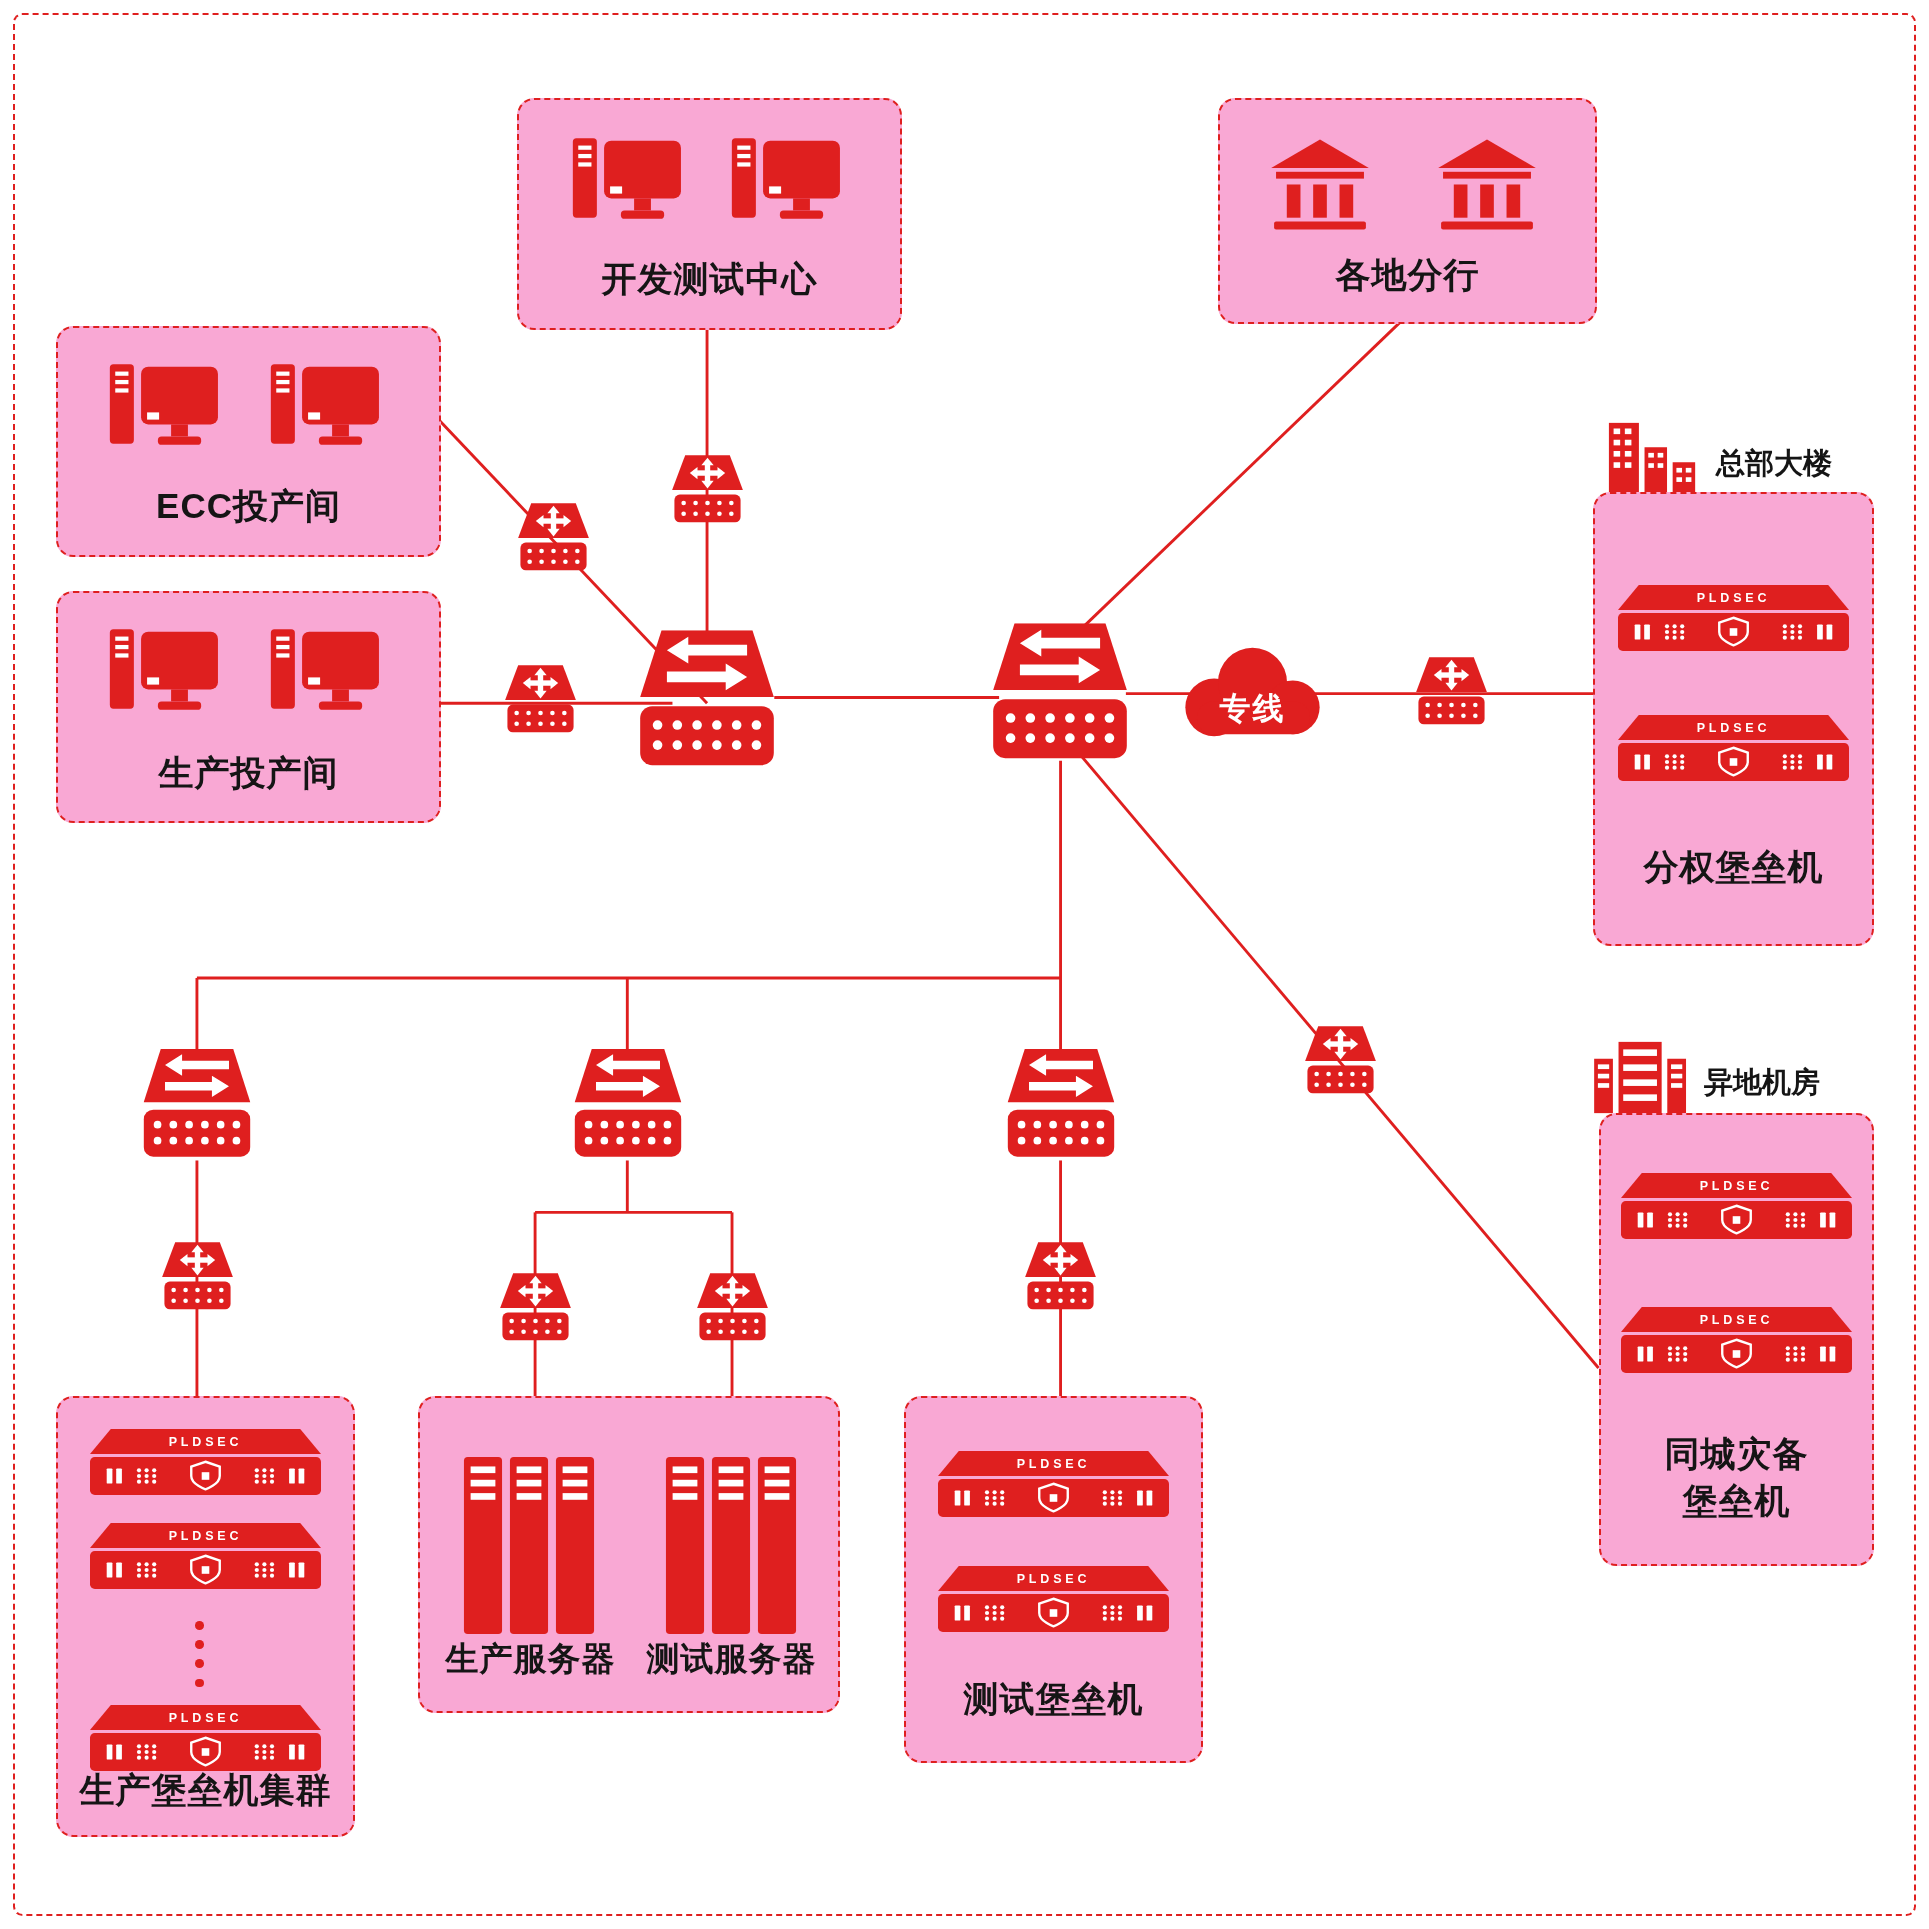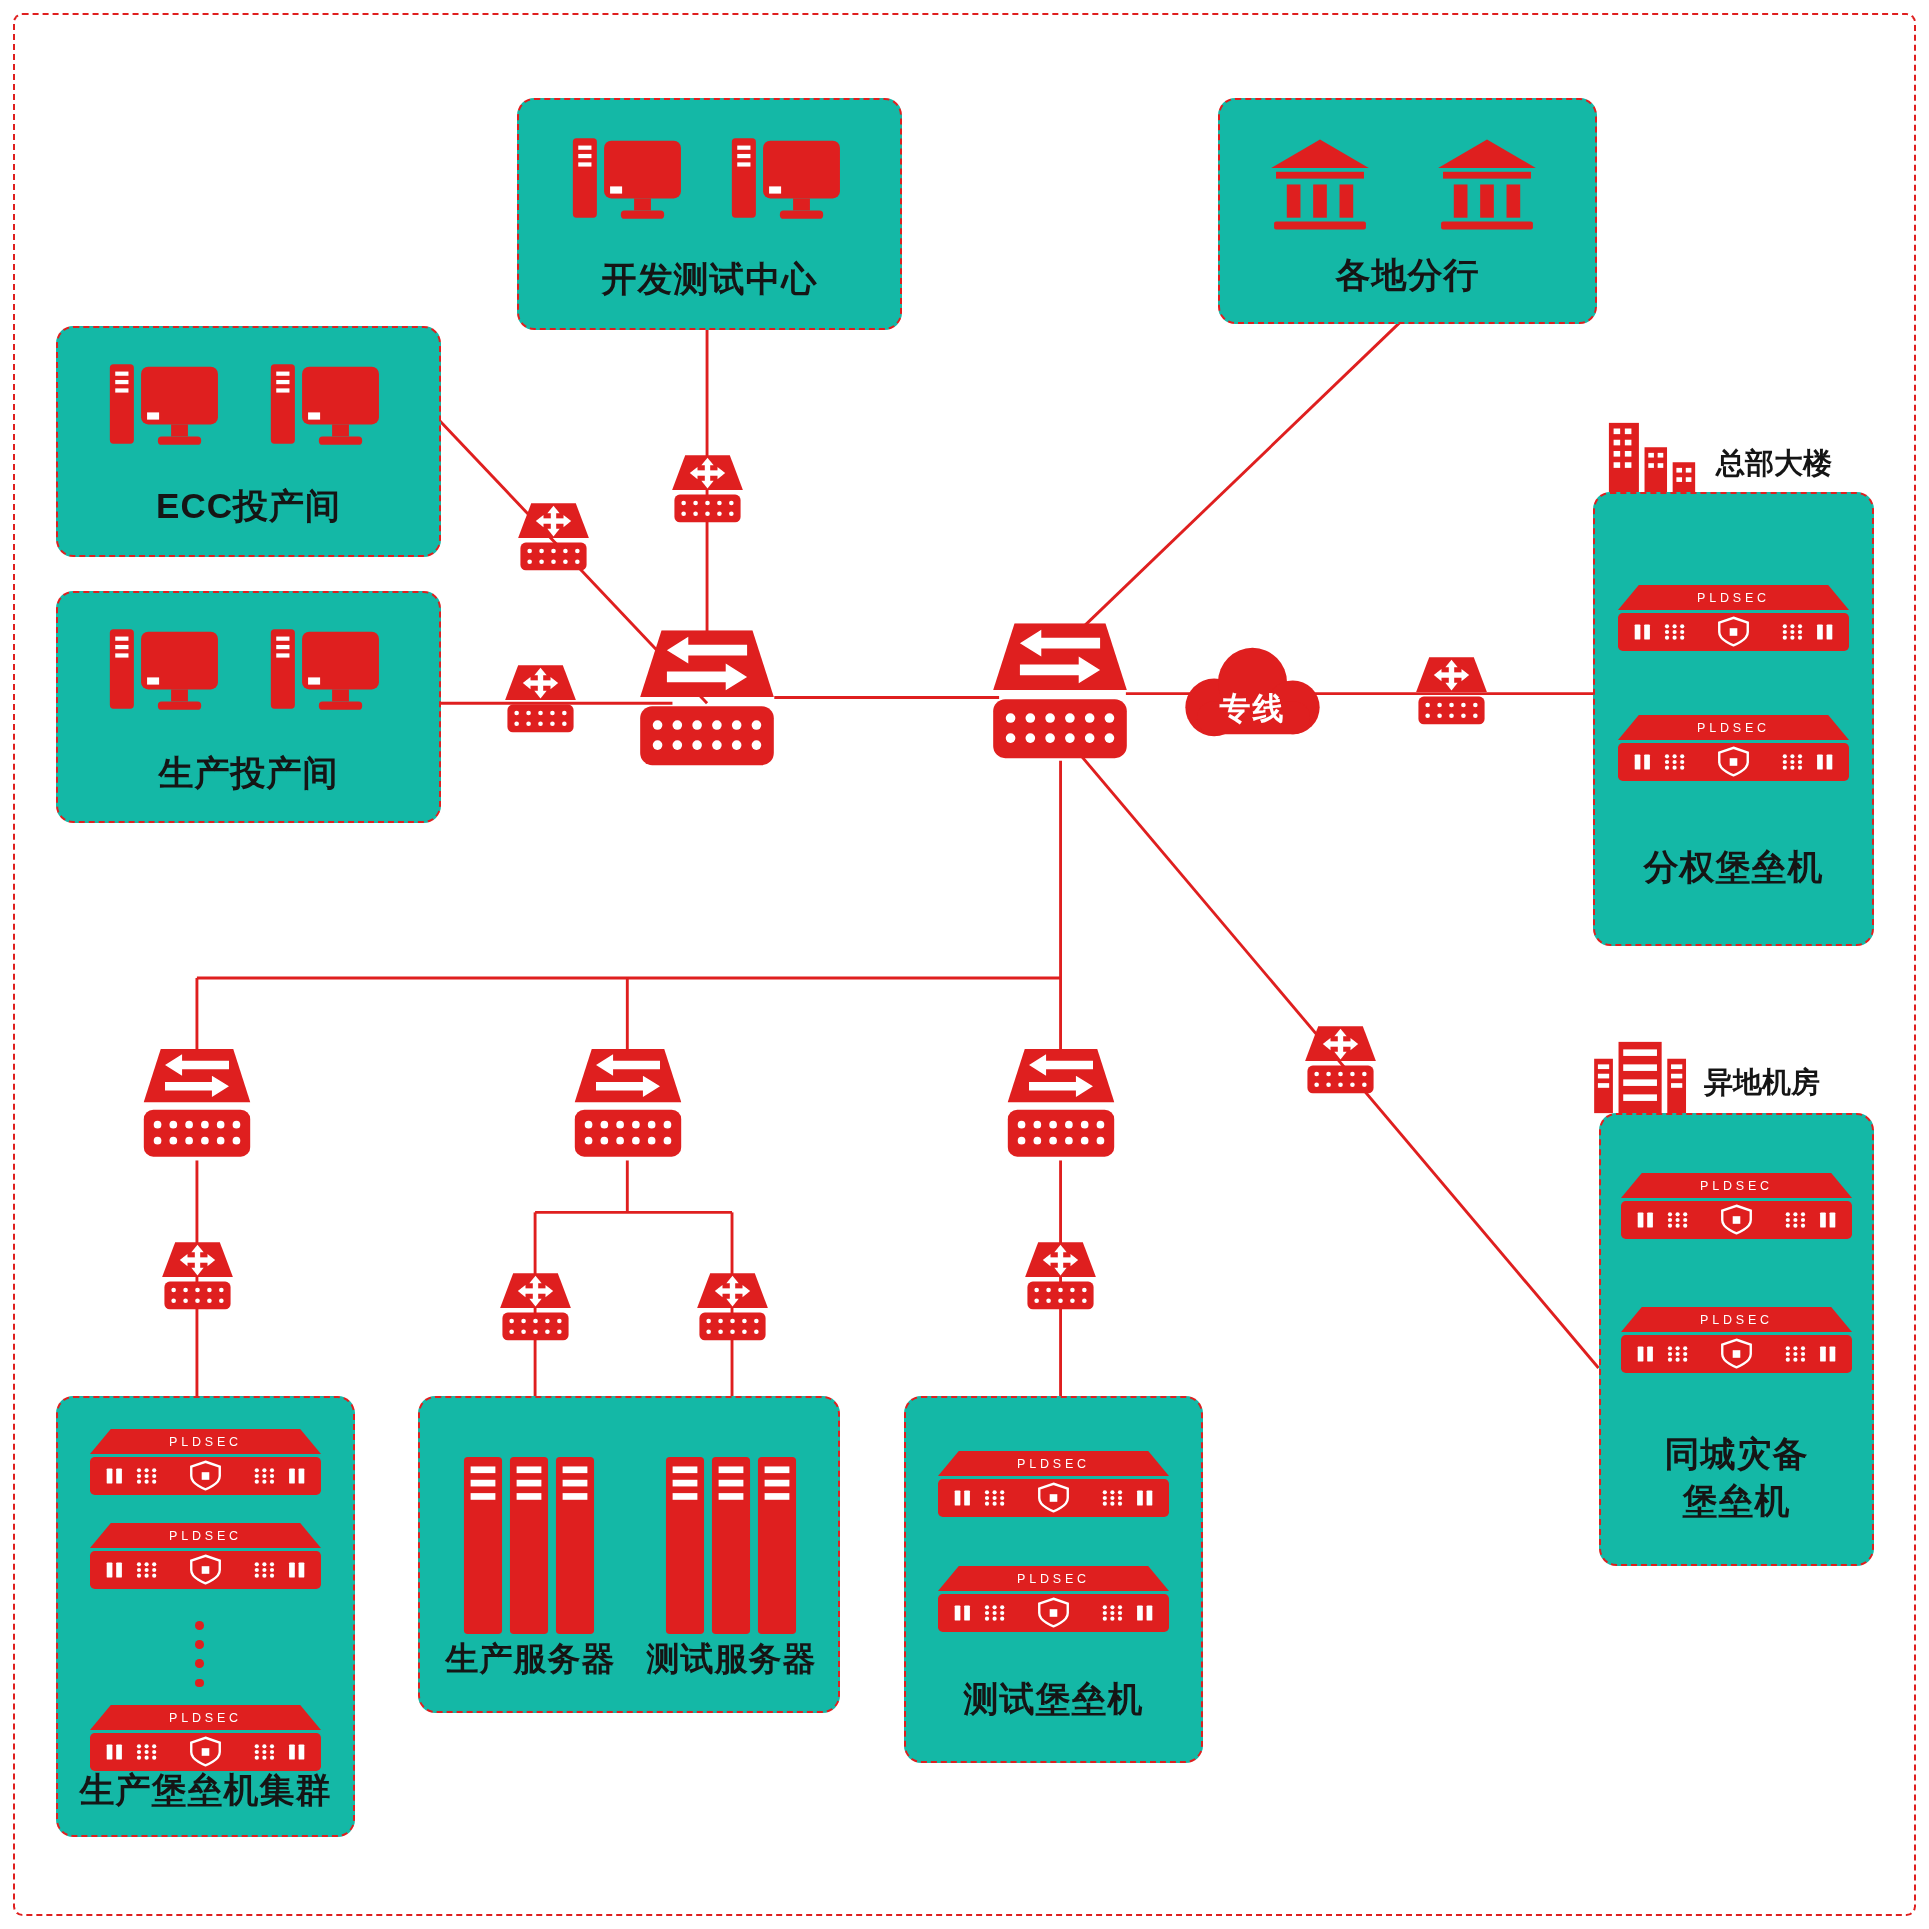--- a/index.html
+++ b/index.html
@@ -3,30 +3,30 @@
 <meta charset="utf-8">
 <style>
   :root{ --red:#df1f1f; --ink:#151515; }
   html,body{margin:0;padding:0;background:#fff;}
   #canvas{position:relative;width:1929px;height:1929px;background:#fff;overflow:hidden;
           font-family:"Liberation Sans","DejaVu Sans",sans-serif;}
   .frame{position:absolute;inset:13.4px;border:2.9px dashed var(--red);border-radius:9.6px;}
   svg.icon{position:absolute;display:block;}
   #wires{position:absolute;left:0;top:0;z-index:1;}
   .node{z-index:2;}
-  .dbox{position:absolute;border:2.9px dashed var(--red);border-radius:17.3px;background:#14b8a6;z-index:2;}
+  .dbox{position:absolute;border:2.9px dashed var(--red);border-radius:17.3px;background:#f9a8d4;z-index:2;}
   .box-label{position:absolute;left:0;right:0;text-align:center;color:var(--ink);
              font-size:35px;font-weight:600;letter-spacing:1px;}
   .small-label{position:absolute;color:var(--ink);font-size:29px;font-weight:600;z-index:3;}
   .lbl-pre{white-space:pre-line;line-height:1.35;}
   
   .appliance{position:absolute;width:231px;height:71px;}
   .app-top{height:25px;background:var(--red);clip-path:polygon(9% 0,91% 0,100% 100%,0 100%);
            display:flex;align-items:center;justify-content:center;}
-  .app-top span{color:#fff;font-size:12.5px;font-weight:400;letter-spacing:3.8px;}
+  .app-top span{color:#fff;font-size:12.5px;font-weight:700;letter-spacing:3.8px;}
   .app-front{margin-top:2.9px;height:38px;background:var(--red);border-radius:4.8px;position:relative;}
   .app-front svg{position:absolute;inset:0;width:100%;height:100%;}
   
   .cloud{position:absolute;z-index:2;}
   .cloud .txt{position:absolute;left:0;right:0;top:50px;text-align:center;color:#fff;
               font-size:31px;font-weight:700;letter-spacing:1.9px;}
   
   .vdots{position:absolute;display:flex;flex-direction:column;gap:10.6px;align-items:center;}
   .vdots i{width:8.6px;height:8.6px;border-radius:50%;background:var(--red);}
 </style>

